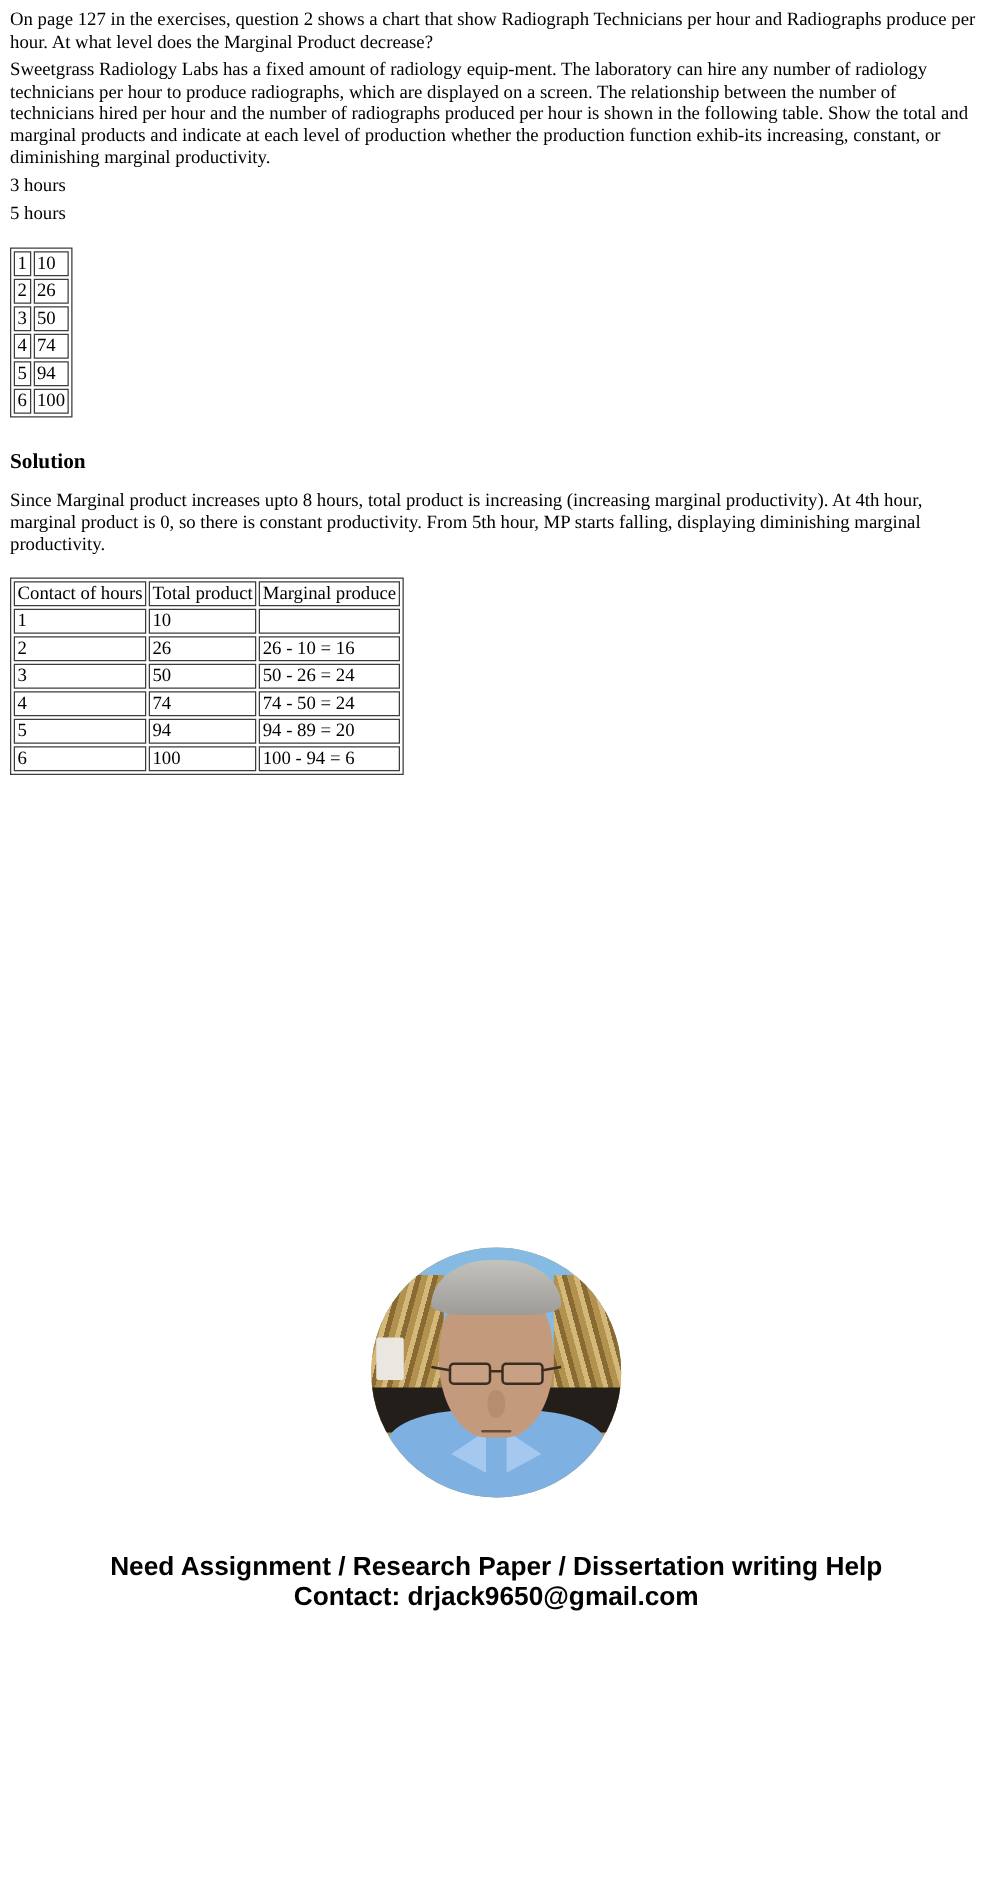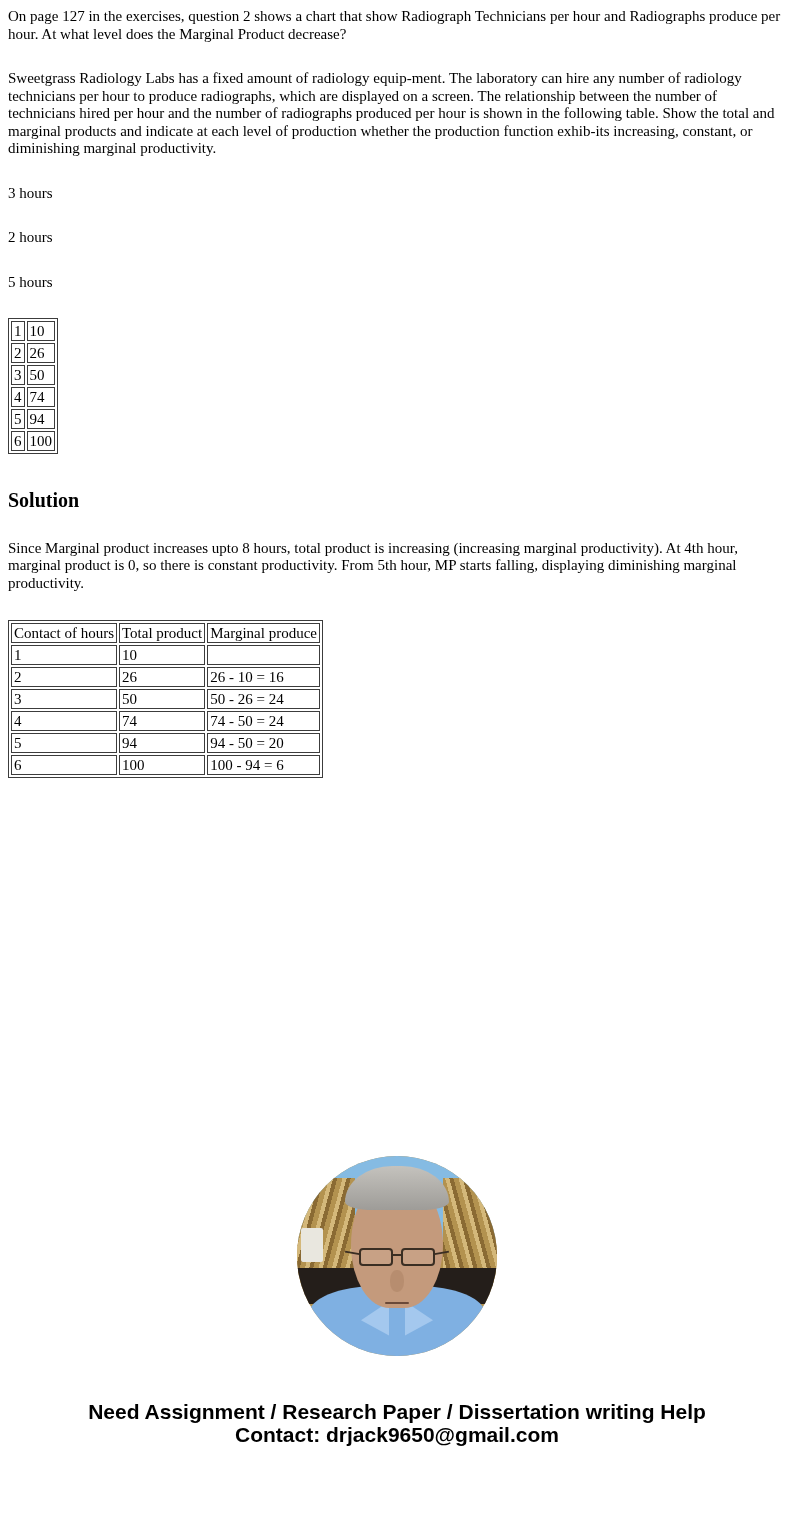--- a/index.html
+++ b/index.html
@@ -24,26 +24,26 @@
   html, body { margin: 0; }
   body {
     padding: 8px;
     min-height: 1507px;
     background: var(--page-bg);
     color: var(--text);
     font-family: "Liberation Serif", "DejaVu Serif", serif;
     font-size: 15px;
     line-height: 1.17;
   }
-  .doc p { margin: 27px 0; }
+  .doc p { margin: 5px 0; }
   .doc p:first-child { margin-top: 0; }
   h3.solution-heading {
-    font-size: 20px;
+    font-size: 17px;
     font-weight: bold;
-    margin: 35px 0 14px 0;
+    margin: 25px 0 14px 0;
   }
   table.data {
     border-collapse: separate;
     border-spacing: 2px;
     border: 1px solid var(--table-border);
     margin: 17px 0;
   }
   table.data td {
     border: 1px solid var(--table-border);
     padding: 0 2px;
@@ -123,21 +123,20 @@
   .promo-contact { margin: 0 auto; }
 </style>
 </head>
 <body>
 
 <div class="doc">
   <p>On page 127 in the exercises, question 2 shows a chart that show Radiograph Technicians per hour and Radiographs produce per hour. At what level does the Marginal Product decrease?</p>
   <p>Sweetgrass Radiology Labs has a fixed amount of radiology equip-ment. The laboratory can hire any number of radiology technicians per hour to produce radiographs, which are displayed on a screen. The relationship between the number of technicians hired per hour and the number of radiographs produced per hour is shown in the following table. Show the total and marginal products and indicate at each level of production whether the production function exhib-its increasing, constant, or diminishing marginal productivity.</p>
 
   <p>3 hours</p>
-  <p>2 hours</p>
   <p>5 hours</p>
 
   <table class="data">
     <tbody>
       <tr>
         <td>1</td>
         <td>10</td>
       </tr>
       <tr>
         <td>2</td>
@@ -188,21 +187,21 @@
         <td>50 - 26 = 24</td>
       </tr>
       <tr>
         <td>4</td>
         <td>74</td>
         <td>74 - 50 = 24</td>
       </tr>
       <tr>
         <td>5</td>
         <td>94</td>
-        <td>94 - 50 = 20</td>
+        <td>94 - 89 = 20</td>
       </tr>
       <tr>
         <td>6</td>
         <td>100</td>
         <td>100 - 94 = 6</td>
       </tr>
     </tbody>
   </table>
 </div>
 

